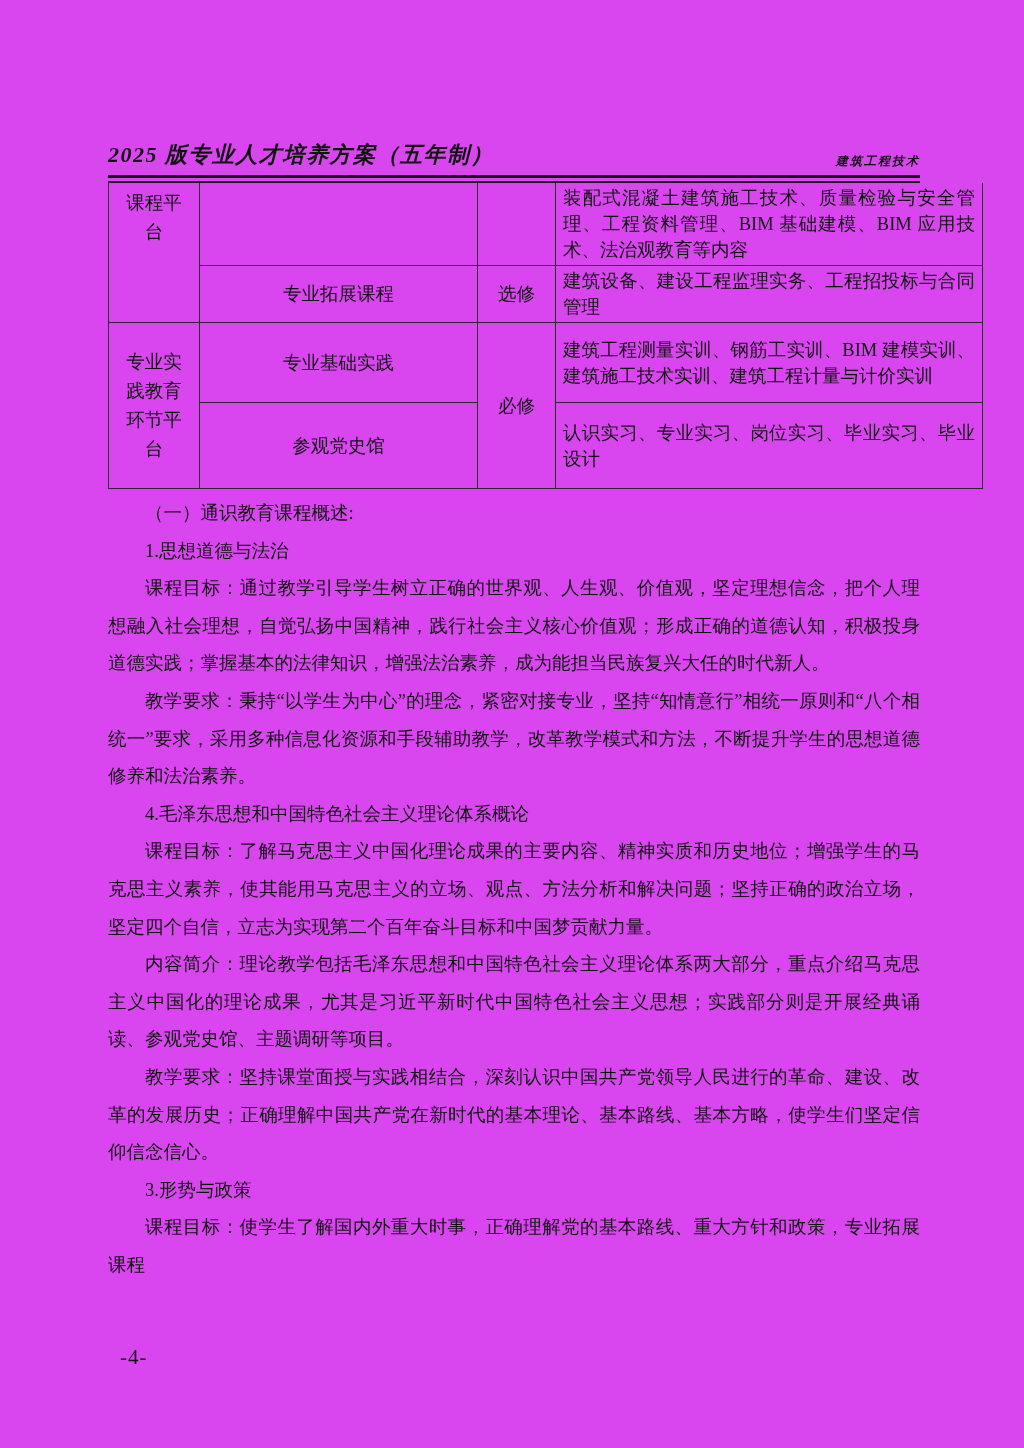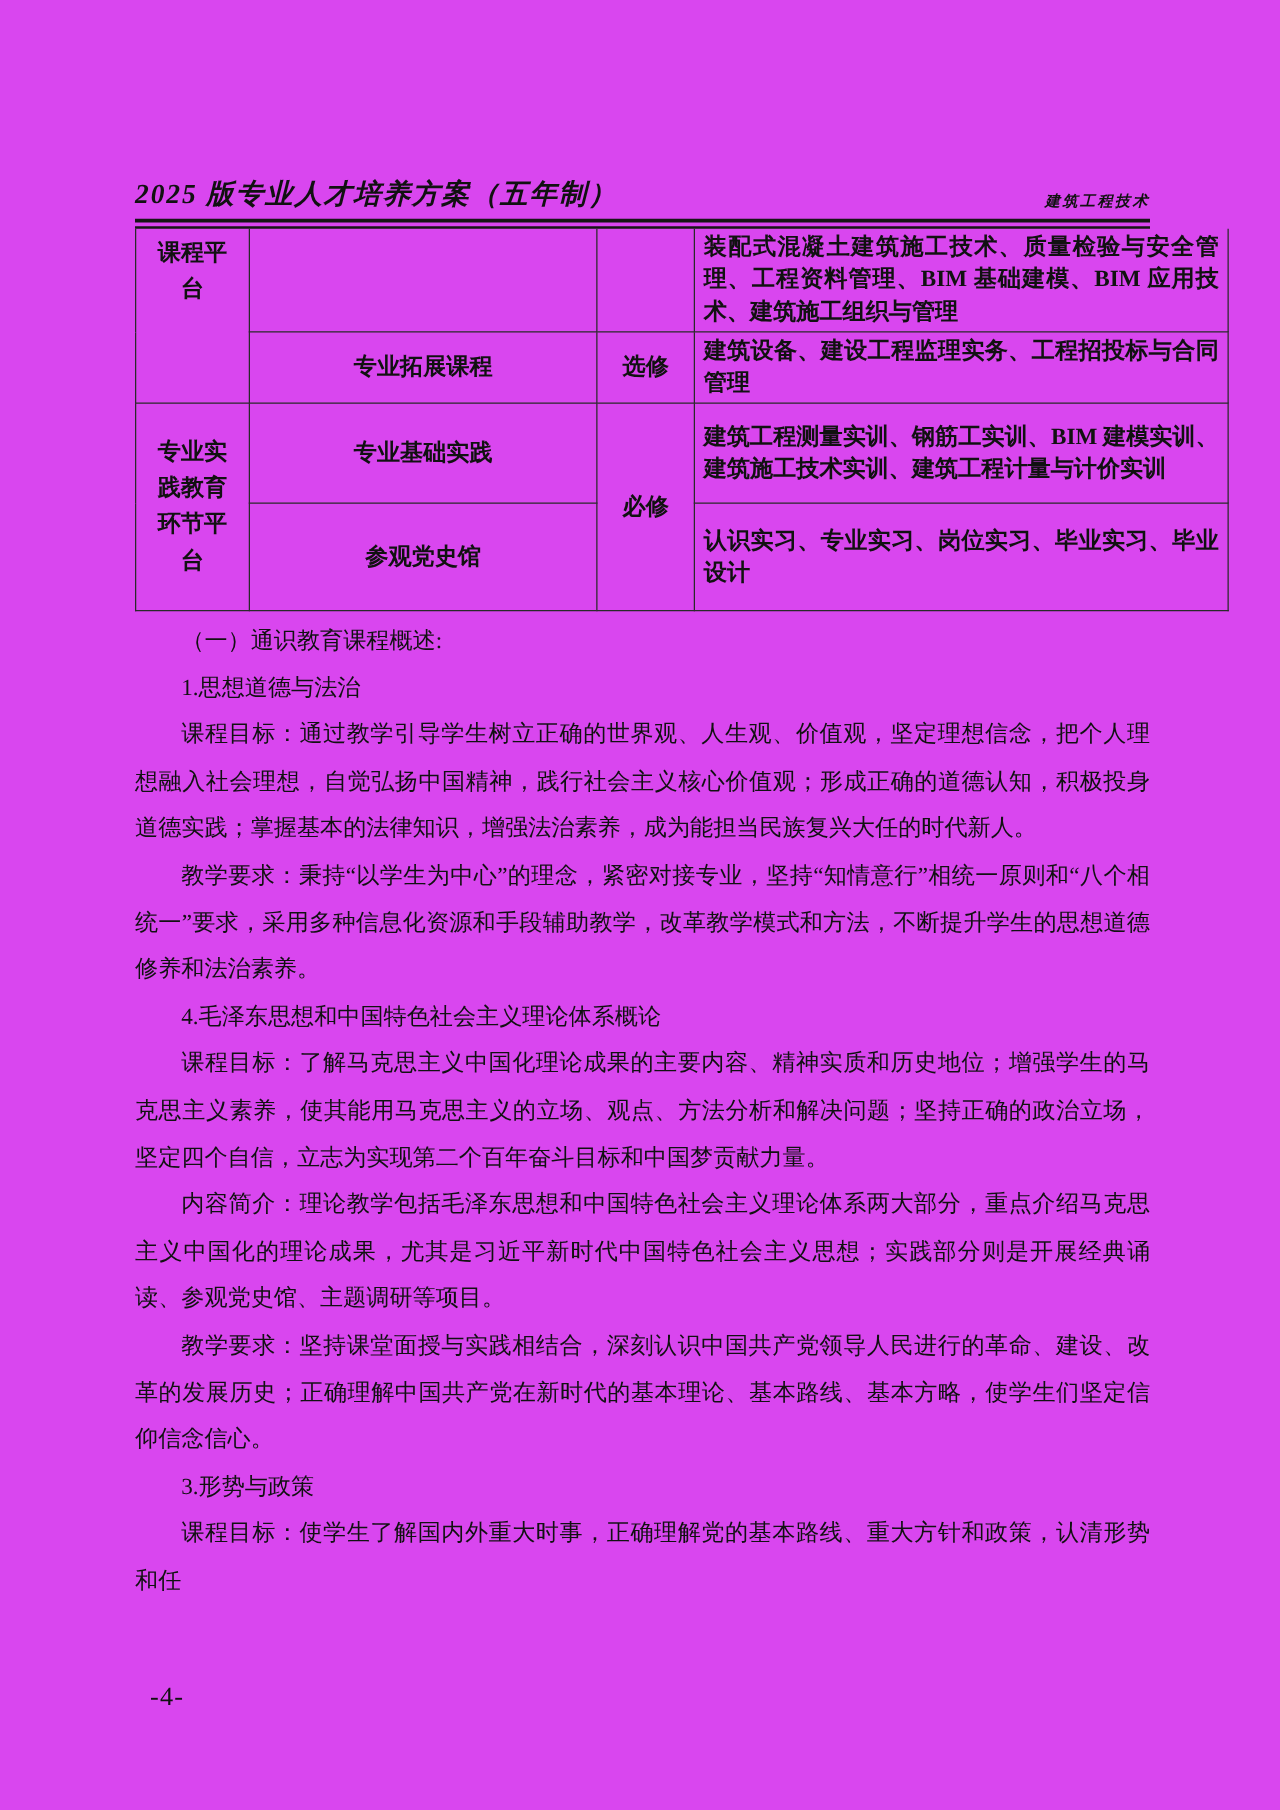--- a/index.html
+++ b/index.html
@@ -46,21 +46,20 @@
     border-top: 3px solid #151515;
     border-bottom: 2px solid #151515;
   }
   
   table.course-table {
     width: 812px;
     border-collapse: collapse;
     table-layout: fixed;
     font-size: 18.5px;
     line-height: 26px;
-    font-weight: bold;
   }
   .course-table td {
     border: 1px solid #2a2a2a;
     padding: 2px 6px;
     vertical-align: middle;
     overflow: hidden;
   }
   .course-table tr.row-a td { border-top: none; }
   .col-w1 { width: 70px; }
   .col-w2 { width: 265px; }
@@ -115,21 +114,21 @@
       <span class="header-right">建筑工程技术</span>
     </div>
     <div class="double-rule"></div>
 
     <table class="course-table">
       <tbody>
           <tr class="row-a">
         <td class="col-w1 cell-platform top-align" rowspan="2">课程平台</td>
         <td class="col-w2 cell-category"></td>
         <td class="col-w3 cell-type"></td>
-        <td class="col-w4 cell-courses">装配式混凝土建筑施工技术、质量检验与安全管理、工程资料管理、BIM 基础建模、BIM 应用技术、建筑施工组织与管理</td>
+        <td class="col-w4 cell-courses">装配式混凝土建筑施工技术、质量检验与安全管理、工程资料管理、BIM 基础建模、BIM 应用技术、法治观教育等内容</td>
       </tr>
       <tr class="row-b">
         <td class="col-w2 cell-category">专业拓展课程</td>
         <td class="col-w3 cell-type">选修</td>
         <td class="col-w4 cell-courses">建筑设备、建设工程监理实务、工程招投标与合同管理</td>
       </tr>
       <tr class="row-c">
         <td class="col-w1 cell-platform" rowspan="2">专业实践教育环节平台</td>
         <td class="col-w2 cell-category">专业基础实践</td>
         <td class="col-w3 cell-type" rowspan="2">必修</td>
@@ -145,19 +144,19 @@
     <div class="body-text">
       <p>（一）通识教育课程概述:</p>
       <p>1.思想道德与法治</p>
       <p>课程目标：通过教学引导学生树立正确的世界观、人生观、价值观，坚定理想信念，把个人理想融入社会理想，自觉弘扬中国精神，践行社会主义核心价值观；形成正确的道德认知，积极投身道德实践；掌握基本的法律知识，增强法治素养，成为能担当民族复兴大任的时代新人。</p>
       <p>教学要求：秉持“以学生为中心”的理念，紧密对接专业，坚持“知情意行”相统一原则和“八个相统一”要求，采用多种信息化资源和手段辅助教学，改革教学模式和方法，不断提升学生的思想道德修养和法治素养。</p>
       <p>4.毛泽东思想和中国特色社会主义理论体系概论</p>
       <p>课程目标：了解马克思主义中国化理论成果的主要内容、精神实质和历史地位；增强学生的马克思主义素养，使其能用马克思主义的立场、观点、方法分析和解决问题；坚持正确的政治立场，坚定四个自信，立志为实现第二个百年奋斗目标和中国梦贡献力量。</p>
       <p>内容简介：理论教学包括毛泽东思想和中国特色社会主义理论体系两大部分，重点介绍马克思主义中国化的理论成果，尤其是习近平新时代中国特色社会主义思想；实践部分则是开展经典诵读、参观党史馆、主题调研等项目。</p>
       <p>教学要求：坚持课堂面授与实践相结合，深刻认识中国共产党领导人民进行的革命、建设、改革的发展历史；正确理解中国共产党在新时代的基本理论、基本路线、基本方略，使学生们坚定信仰信念信心。</p>
       <p>3.形势与政策</p>
-      <p>课程目标：使学生了解国内外重大时事，正确理解党的基本路线、重大方针和政策，认清形势和任</p>
+      <p>课程目标：使学生了解国内外重大时事，正确理解党的基本路线、重大方针和政策，专业拓展课程</p>
     </div>
 
   </div>
 
   <div class="page-footer">-4-</div>
 </div>
 
 </body></html>

